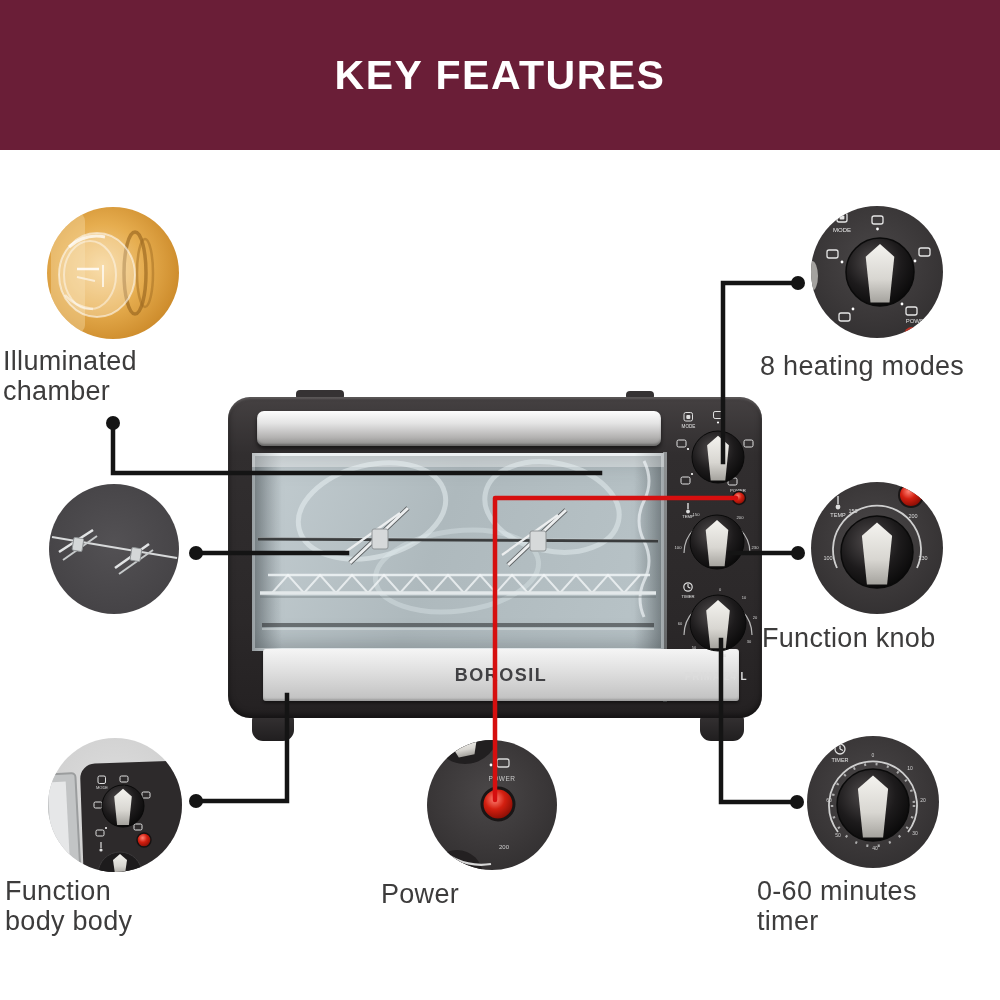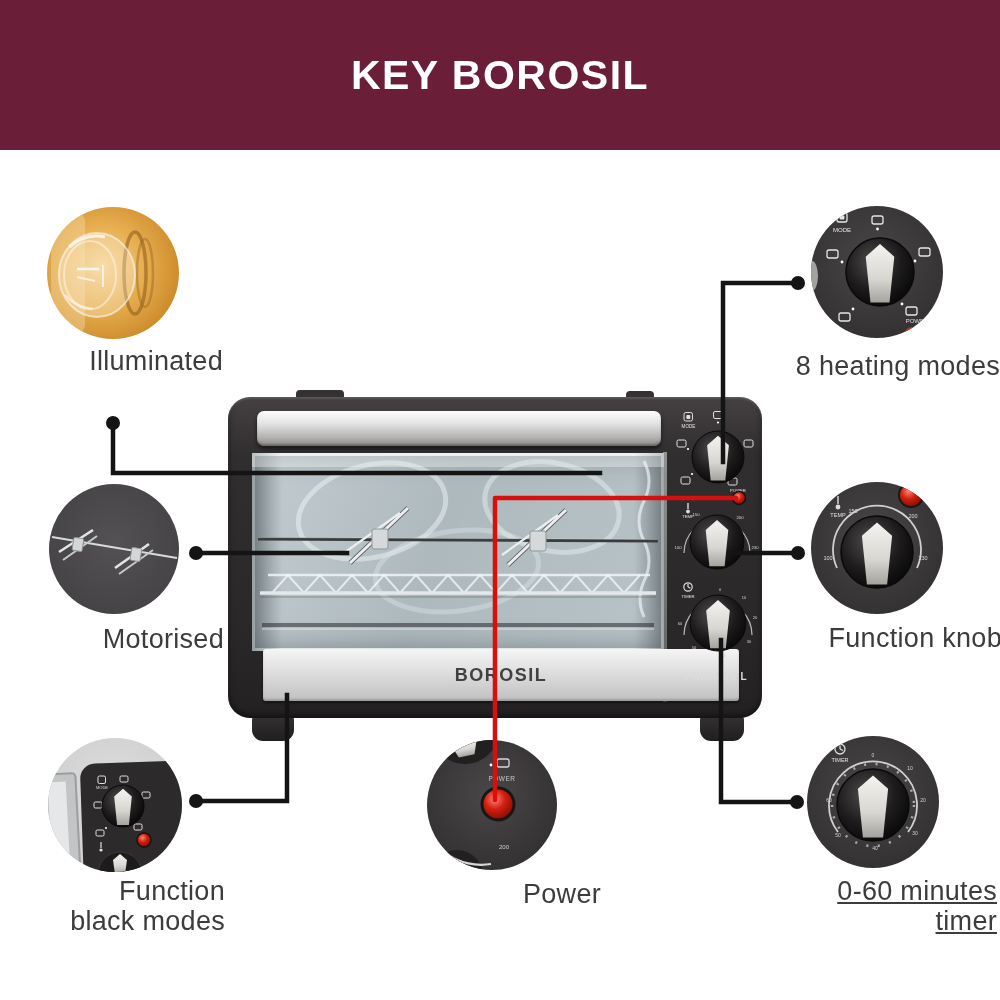--- a/index.html
+++ b/index.html
@@ -5,21 +5,21 @@
   html,body{margin:0;padding:0;background:#ffffff;}
   #canvas{position:relative;width:1000px;height:1000px;background:#ffffff;overflow:hidden;
           font-family:"Liberation Sans",sans-serif;}
 
   
   .banner{position:absolute;left:0;top:0;width:1000px;height:150px;background:#6a1e37;
           display:flex;align-items:center;justify-content:center;}
   .banner h1{margin:0;color:#ffffff;font-size:41px;font-weight:800;letter-spacing:1.5px;}
 
   
-  .cap{position:absolute;text-align:right;color:#3d3c3c;font-size:27px;line-height:1.12;
+  .cap{position:absolute;text-align:left;color:#3d3c3c;font-size:27px;line-height:1.12;
        letter-spacing:.3px;font-weight:400;}
 
   
   .bubble{position:absolute;border-radius:50%;overflow:hidden;z-index:30;}
   .bubble svg{position:absolute;left:0;top:0;}
   .b-gold{background:radial-gradient(circle at 42% 45%,#f5d294 0%,#e6ad4f 40%,#cf8e2e 72%,#b97c22 100%);}
   .b-dark{background:radial-gradient(circle at 48% 42%,#4a4748 0%,#3a3738 55%,#2c2a2b 100%);}
   .b-rot{background:radial-gradient(circle at 50% 45%,#535154 0%,#474548 65%,#403e41 100%);}
   .b-lite{background:radial-gradient(circle at 50% 44%,#dedede 0%,#d2d2d2 65%,#c6c6c6 100%);}
 
@@ -75,21 +75,21 @@
           <stop offset="100%" stop-color="rgba(58,66,70,0)"></stop>
       </linearGradient>
       <linearGradient id="rwall" x1="1" y1="0" x2="0" y2="0">
         <stop offset="0%" stop-color="rgba(58,66,70,.40)"></stop>
           <stop offset="100%" stop-color="rgba(58,66,70,0)"></stop>
       </linearGradient>
     </defs>
   </svg>
 
   <header class="banner">
-    <h1>KEY BOROSIL</h1>
+    <h1>KEY FEATURES</h1>
   </header>
 
   <div class="oven-tab" style="left:296px;top:390px;width:48px;height:10px;"></div>
   <div class="oven-tab" style="left:626px;top:391px;width:28px;height:9px;"></div>
   <div class="foot" style="left:252px;width:42px;"></div>
   <div class="foot" style="left:700px;width:44px;"></div>
   <div class="oven-body"></div>
   <div class="handle"></div>
   <div class="door-edge"></div>
 
@@ -365,35 +365,35 @@
       <circle cx="196" cy="801" r="7"></circle>
       <circle cx="798" cy="283" r="7"></circle>
       <circle cx="798" cy="553" r="7"></circle>
       <circle cx="797" cy="802" r="7"></circle>
     </g>
     <path d="M736,498 L495,498 L495,800" fill="none" stroke="#d60f0f" stroke-width="4.5" stroke-linejoin="round" stroke-linecap="round"></path>
   </svg>
 
   <div class="cap" style="left:3px;top:346px;width:220px;">
     <div>Illuminated</div>
+    <div>chamber</div>
   </div>
   <div class="cap" style="left:4px;top:624px;width:220px;">
-    <div>Motorised</div>
   </div>
   <div class="cap" style="left:5px;top:876px;width:220px;">
     <div>Function</div>
-    <div>black modes</div>
+    <div>body body</div>
   </div>
   <div class="cap" style="left:760px;top:351px;width:240px;">
     <div>8 heating modes</div>
   </div>
   <div class="cap" style="left:762px;top:623px;width:240px;">
     <div>Function knob</div>
   </div>
-  <div class="cap" style="left:757px;top:876px;width:240px;text-decoration:underline;">
+  <div class="cap" style="left:757px;top:876px;width:240px;">
     <div>0-60 minutes</div>
     <div>timer</div>
   </div>
   <div class="cap" style="left:381px;top:879px;width:220px;">
     <div>Power</div>
   </div>
 
 </div>
 
 </body></html>

